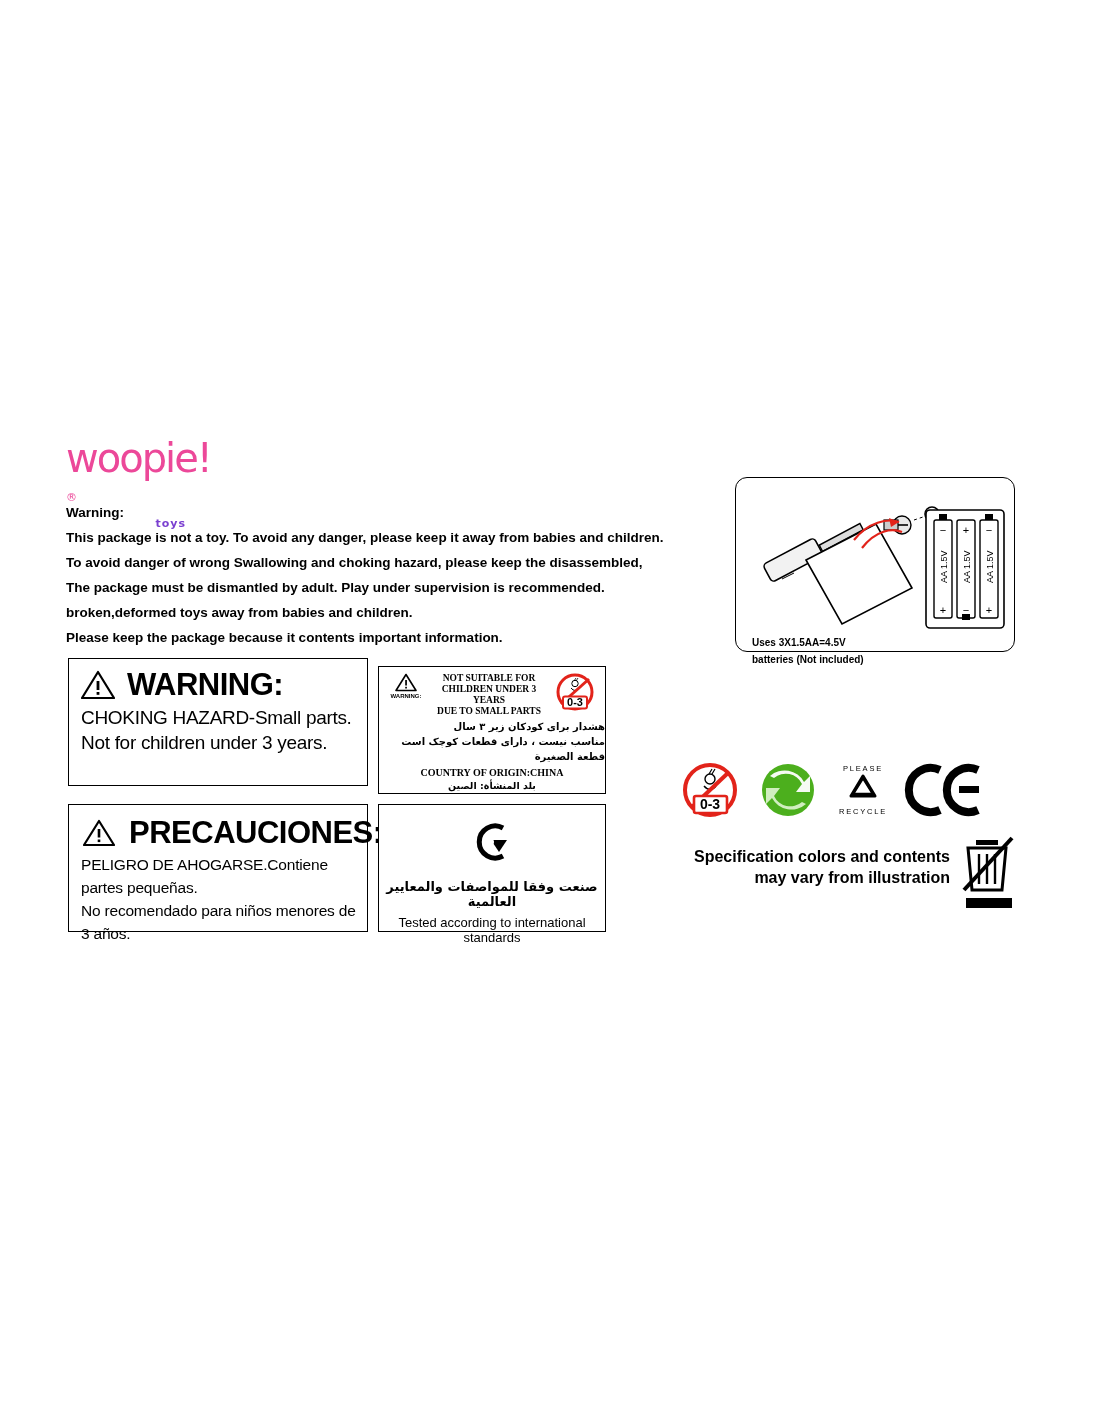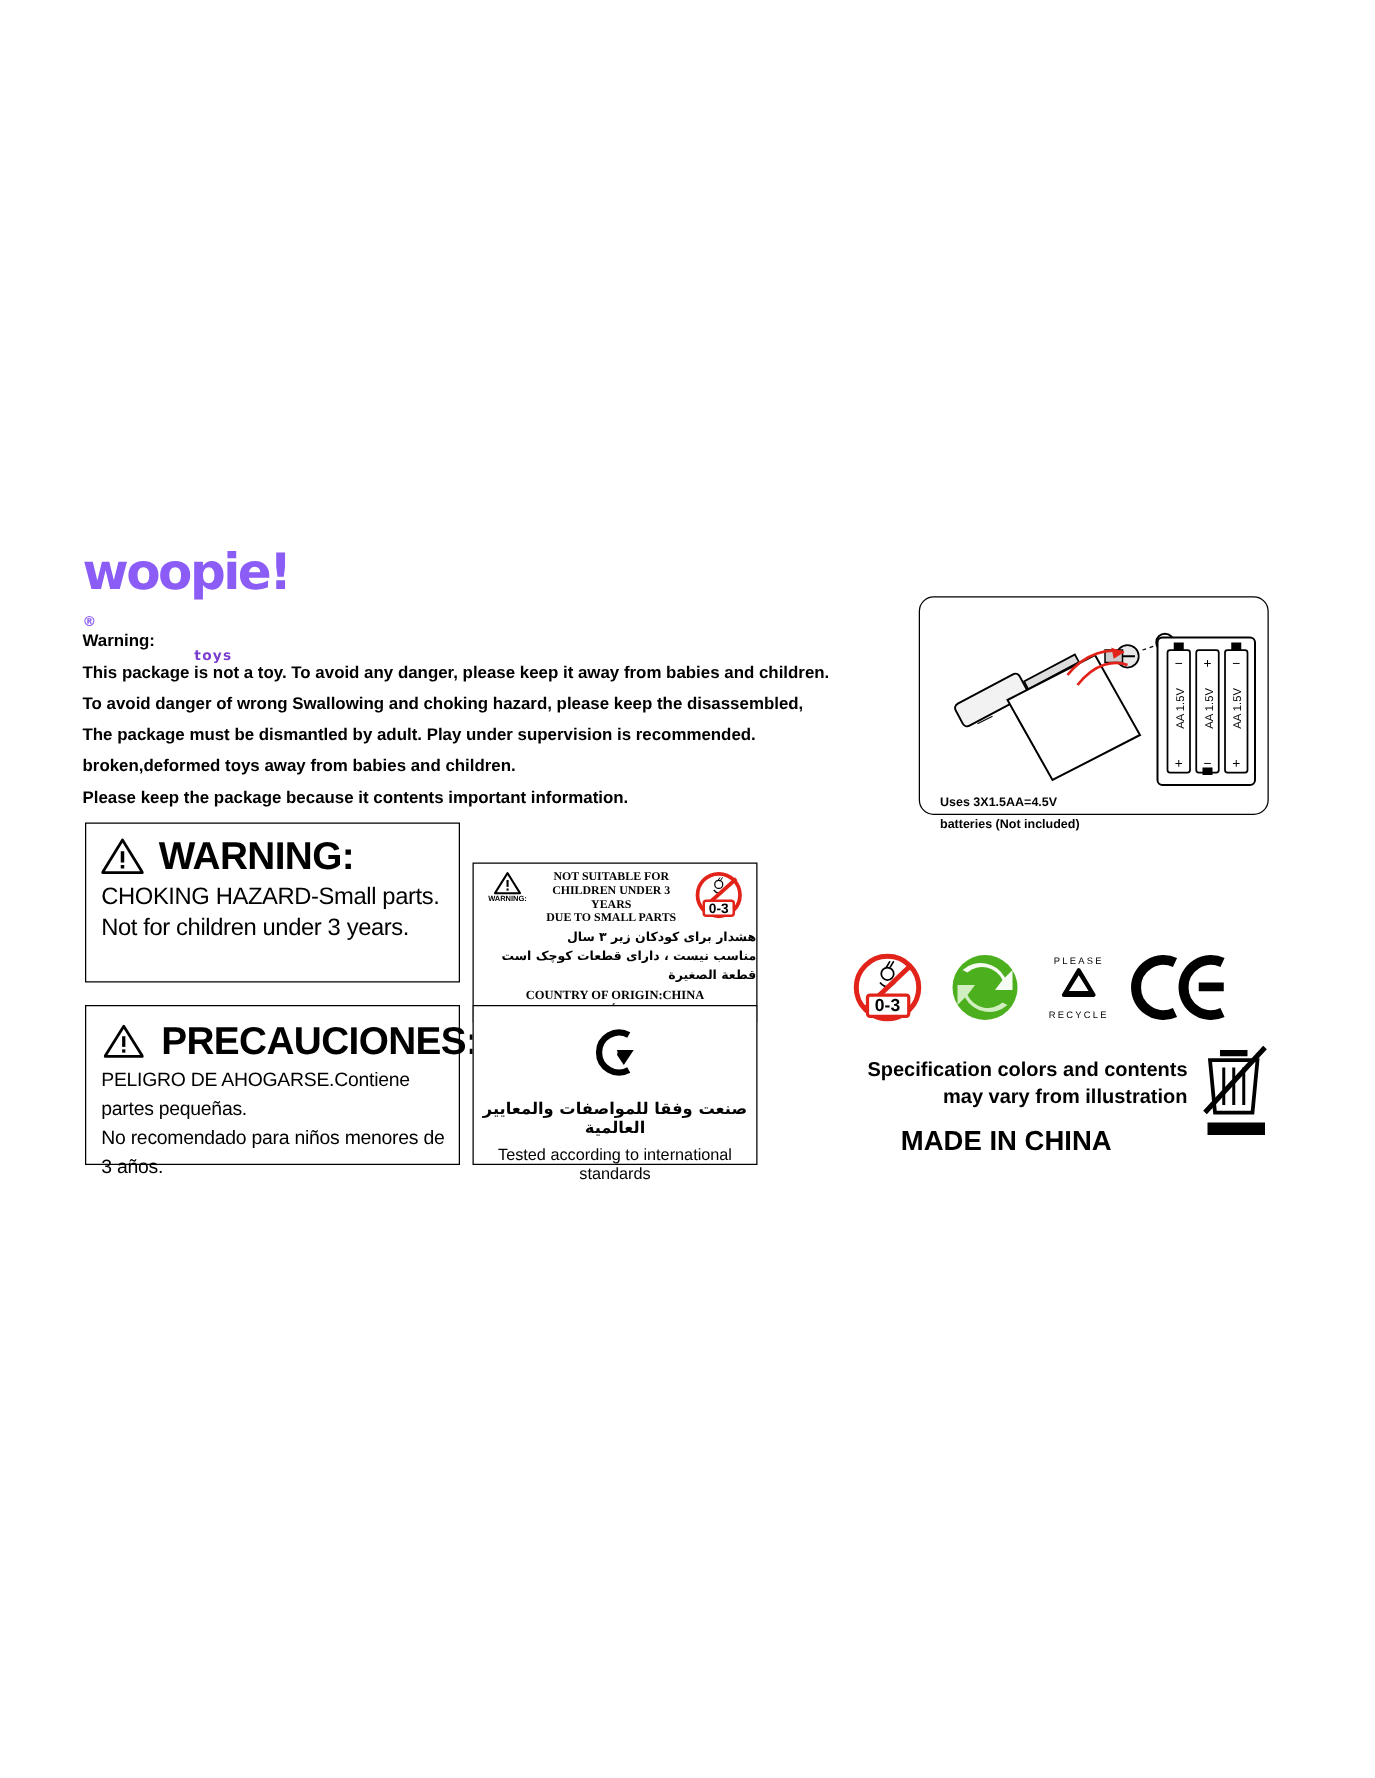--- a/index.html
+++ b/index.html
@@ -25,24 +25,24 @@
   
   .logo {
     position: absolute;
     left: 66px;
     top: 438px;
     width: 150px;
     height: 60px;
   }
   .logo-text {
     font-family: "DejaVu Sans", sans-serif;
-    font-weight: bold;
+    font-weight: normal;
     font-size: 40px;
     letter-spacing: -2px;
-    color: #8b5cf6;
+    color: #ec4899;
     line-height: 40px;
     position: relative;
   }
   .logo-text .reg {
     font-size: 11px;
     vertical-align: super;
     letter-spacing: 0;
   }
   .logo-sub {
     font-family: "DejaVu Sans", sans-serif;
@@ -69,21 +69,21 @@
   .intro div { white-space: nowrap; }
 
   
   .box {
     position: absolute;
     border: 1.5px solid #000;
     box-sizing: border-box;
     background: #fff;
   }
   #box-choking { left: 68px;  top: 658px; width: 300px; height: 128px; }
-  #box-arabic  { left: 378px; top: 690px; width: 228px; height: 128px; }
+  #box-arabic  { left: 378px; top: 666px; width: 228px; height: 128px; }
   #box-precauciones { left: 68px; top: 804px; width: 300px; height: 128px; }
   #box-tested  { left: 378px; top: 804px; width: 228px; height: 128px; }
 
   .tri {
     display: inline-block;
     position: relative;
     vertical-align: middle;
   }
   .tri svg { display: block; }
 
@@ -436,21 +436,20 @@
         <path d="M 300,8 A 22,22 0 1 0 300,48" fill="none" stroke="#000" stroke-width="8"></path>
         <rect x="281" y="24" width="20" height="7" fill="#000"></rect>
       </g>
     </svg>
   </div>
 
   <div class="spec-text">
     <div>Specification colors and contents</div>
     <div>may vary from illustration</div>
   </div>
-  <div class="made-in">MADE IN CHINA</div>
 
   <div id="wee-icon">
     <svg width="66" height="78" viewBox="0 0 66 78">
       <rect x="14" y="4" width="22" height="5" fill="#000"></rect>
       <path d="M 6,12 L 44,12 L 40,54 L 10,54 Z" fill="none" stroke="#000" stroke-width="3"></path>
       <line x1="17" y1="18" x2="17" y2="48" stroke="#000" stroke-width="2.4"></line>
       <line x1="25" y1="18" x2="25" y2="48" stroke="#000" stroke-width="2.4"></line>
       <line x1="33" y1="18" x2="33" y2="48" stroke="#000" stroke-width="2.4"></line>
       <line x1="2" y1="54" x2="50" y2="2" stroke="#000" stroke-width="4"></line>
       <rect x="4" y="62" width="46" height="10" fill="#000"></rect>

